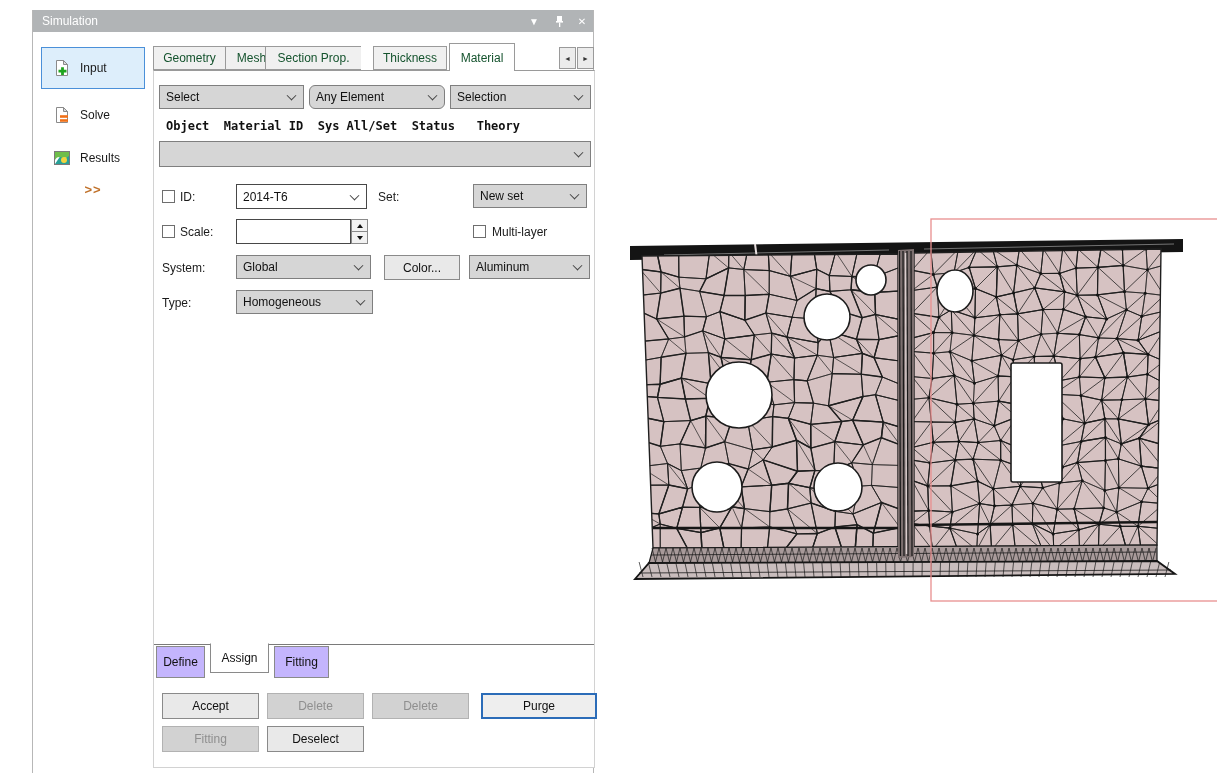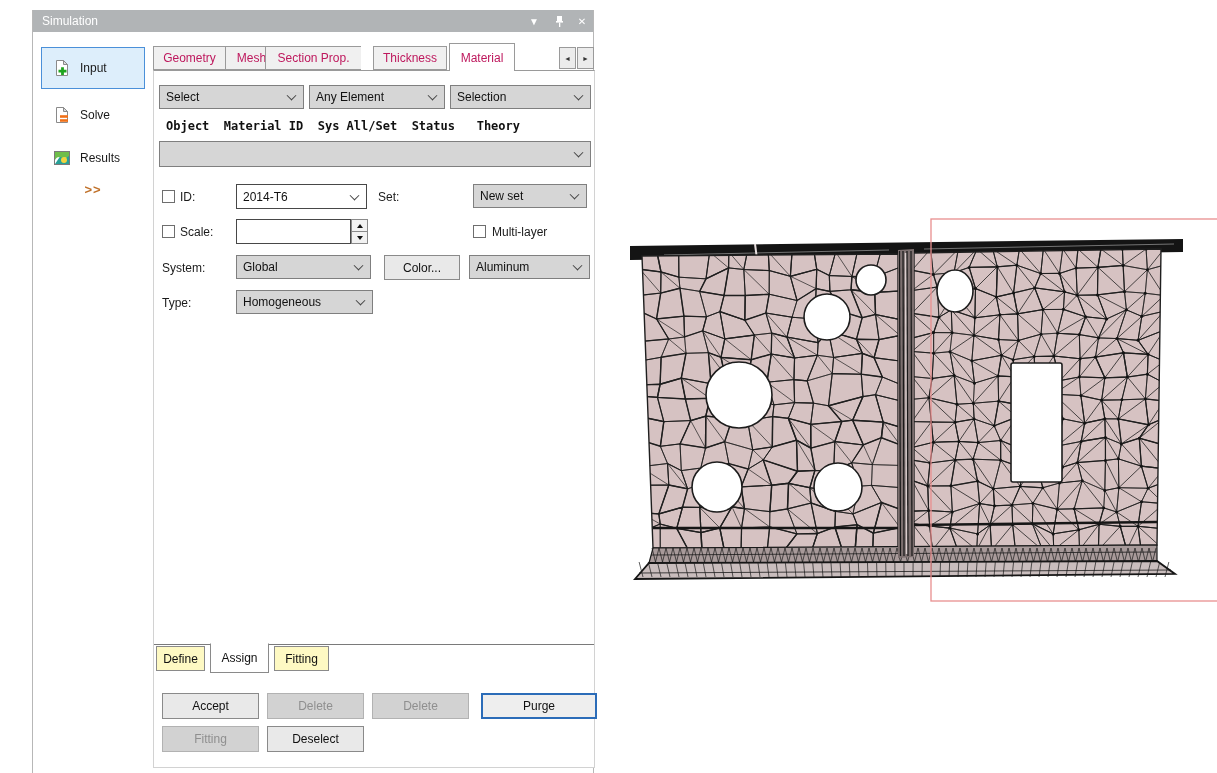--- a/index.html
+++ b/index.html
@@ -21,21 +21,21 @@
   .side-item { position:absolute; left:8px; width:104px; height:42px; display:flex;
     align-items:center; padding-left:11px; gap:9px; font-size:12px; color:#1a1a1a;
     border:1px solid transparent; }
   .side-item.sel { background:#ddeefb; border:1px solid #4a90d9; }
   .expander { position:absolute; left:8px; width:104px; text-align:center;
     color:#c0712a; font-size:13px; font-weight:bold; letter-spacing:1px; }
 
   
   .ttab { position:absolute; top:36px; height:24px; background:#f0f0f0;
     border:1px solid #9a9a9a; border-right:none; display:flex; align-items:center;
-    justify-content:center; font-size:12px; color:#be185d; }
+    justify-content:center; font-size:12px; color:#14532d; }
   .ttab.last { border-right:1px solid #9a9a9a; }
   .ttab.active { top:33px; height:28px; background:#fff; border-right:1px solid #9a9a9a;
     border-bottom:none; z-index:3; }
   .scrollbtn { position:absolute; top:37px; height:22px; width:17px; background:#ececec;
     border:1px solid #9a9a9a; font-size:7px; color:#333; display:flex; align-items:center;
     justify-content:center; }
 
   
   #page { position:absolute; left:120px; top:60px; width:442px; height:698px;
     background:#fff; border:1px solid #d2d2d2; border-top:1px solid #9a9a9a; }
@@ -60,21 +60,21 @@
     border-right:3.5px solid transparent; border-bottom:4.5px solid #111; }
   .tri-dn { width:0; height:0; border-left:3.5px solid transparent;
     border-right:3.5px solid transparent; border-top:4.5px solid #111; }
 
   .btn { position:absolute; height:26px; background:#e9e9e9; border:1px solid #8a8a8a;
     display:flex; align-items:center; justify-content:center; font-size:12px; color:#111; }
   .btn.disabled { background:#d2d2d2; color:#8f8f8f; border-color:#b2b2b2; }
   .btn.focusblue { border:2px solid #2b6cb8; background:#eeeeee; }
 
   #btab-line { position:absolute; left:0; top:573px; width:440px; border-top:1px solid #7a7a7a; }
-  .btab { position:absolute; top:575px; height:25px; background:#fef9c3;
+  .btab { position:absolute; top:575px; height:32px; background:#c4b5fd;
     border:1px solid #8a8a8a; display:flex; align-items:center; justify-content:center;
     font-size:12px; color:#111; }
   .btab.active { top:572px; height:30px; background:#fff; border-top:1px solid #fff; z-index:2; }
 </style>
 </head>
 <body>
 
 <div id="stage">
 
   <svg id="scene-svg" width="1217" height="773" viewBox="0 0 1217 773">
@@ -1138,21 +1138,21 @@
       </div>
     <div class="scrollbtn" style="left:526px;">◄</div>
     <div class="scrollbtn" style="left:544px;">►</div>
 
     <div id="page">
 
       <div class="combo" style="left:5px; top:14px; width:145px;">
         <span>Select</span>
         <span class="chev"></span>
       </div>
-      <div class="combo" style="left:155px; top:14px; width:136px;">
+      <div class="combo" style="left:155px; top:14px; width:136px;border-radius:6px;">
         <span>Any Element</span>
         <span class="chev"></span>
       </div>
       <div class="combo" style="left:296px; top:14px; width:141px;">
         <span>Selection</span>
         <span class="chev"></span>
       </div>
 
       <div id="mono-header">Object  Material ID  Sys All/Set  Status   Theory</div>
 

